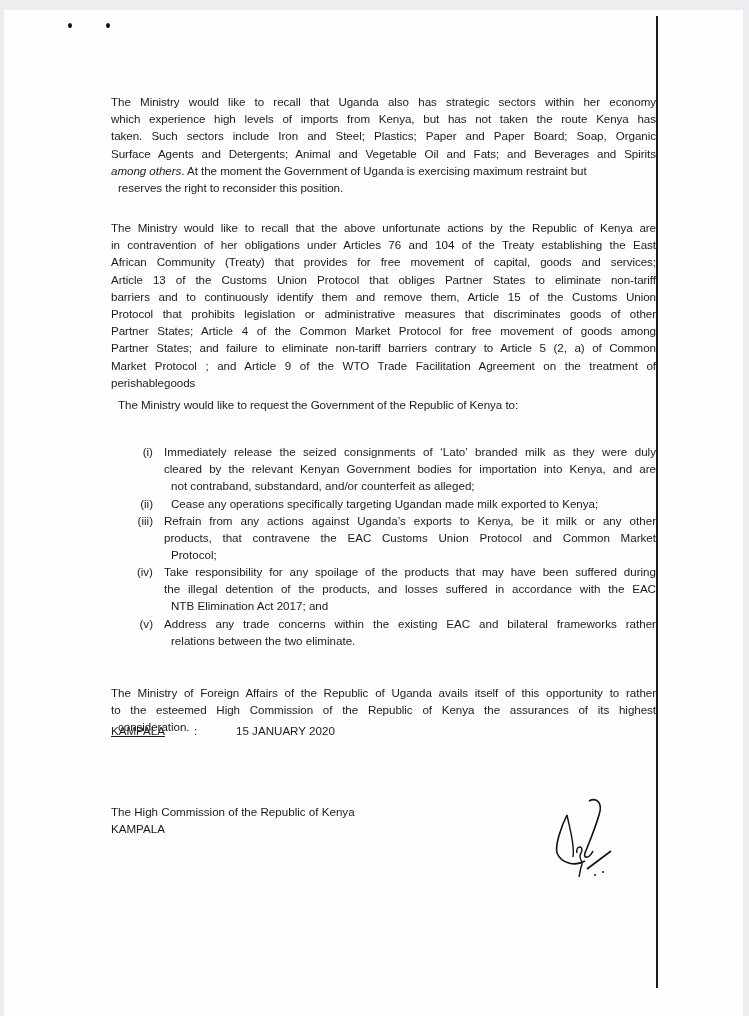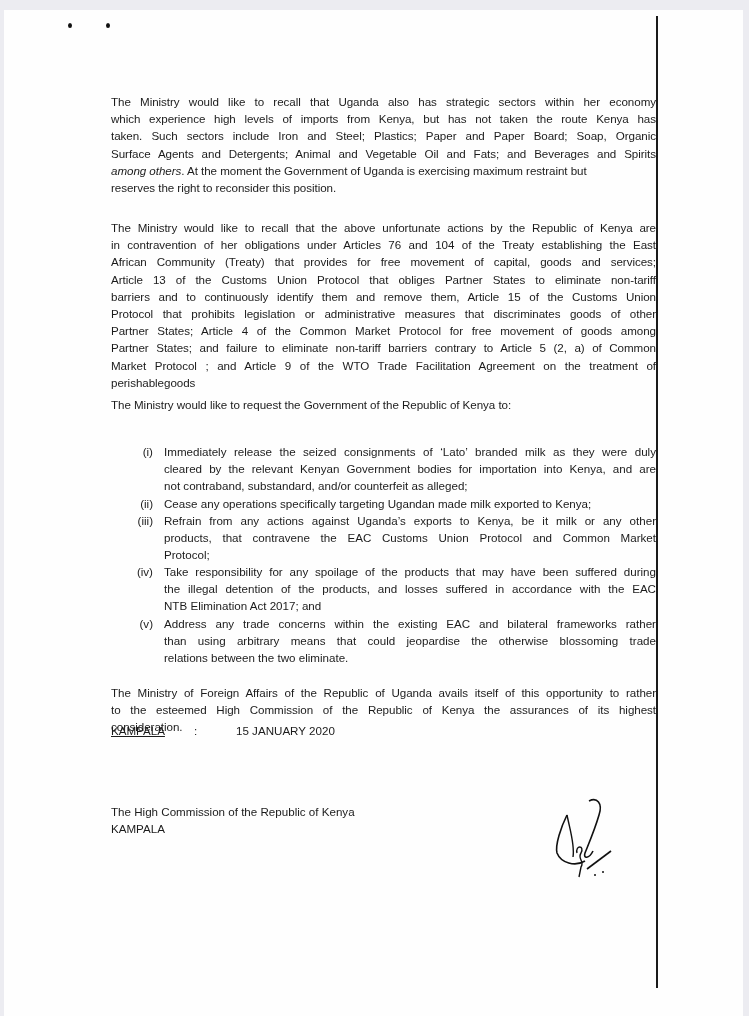--- a/index.html
+++ b/index.html
@@ -15,21 +15,21 @@
   }
   .dot { position: absolute; width: 4px; height: 5px; background: #111; border-radius: 50%; }
   .vline { position: absolute; left: 656px; top: 16px; width: 2px; height: 972px; background: #1a1a1a; }
   .text {
     position: absolute; left: 111px; width: 545px;
     color: #1b1b1b; font-size: 11.6px; line-height: 17.2px;
     letter-spacing: -0.05px;
     white-space: nowrap; overflow: hidden;
   }
   .line { display: block; height: 17.2px; text-align: justify; text-align-last: justify; }
-  .line.last { text-align-last: left; }
+  .line.last { text-align-last: left; margin-left: 7px; }
   .it { font-style: italic; }
   .item { position: absolute; left: 111px; width: 545px; color: #1b1b1b; font-size: 11.6px; line-height: 17.2px; overflow: hidden; white-space: nowrap; }
   .item .num { position: absolute; left: 0; width: 42px; text-align: right; }
   .item .body { position: absolute; left: 53px; width: 492px; }
   .closing-date { position: absolute; left: 111px; top: 724px; font-size: 11.6px; color: #1b1b1b; }
   .closing-date span { display: inline-block; }
   .u { text-decoration: underline; }
   .addr { position: absolute; left: 111px; top: 803px; font-size: 11.6px; line-height: 17.2px; color: #1b1b1b; }
   .sig { position: absolute; left: 545px; top: 795px; }
   .split { display: flex; justify-content: flex-start; }
@@ -98,21 +98,20 @@
   <div class="body">
     <span class="line">Take responsibility for any spoilage of the products that may have been suffered during</span>
     <span class="line">the illegal detention of the products, and losses suffered in accordance with the EAC</span>
     <span class="line last">NTB Elimination Act 2017; and</span>
   </div>
 </div>
 <div class="item" style="top:615px;height:52px;">
   <span class="num">(v)</span>
   <div class="body">
     <span class="line">Address any trade concerns within the existing EAC and bilateral frameworks rather</span>
-    <span class="line">than using arbitrary means that could jeopardise the otherwise blossoming trade</span>
     <span class="line last">relations between the two eliminate.</span>
   </div>
 </div>
 
 <div class="text" style="top:684px;">
   <span class="line">The Ministry of Foreign Affairs of the Republic of Uganda avails itself of this opportunity to rather</span>
   <span class="line">to the esteemed High Commission of the Republic of Kenya the assurances of its highest</span>
   <span class="line last">consideration.</span>
 </div>
 

